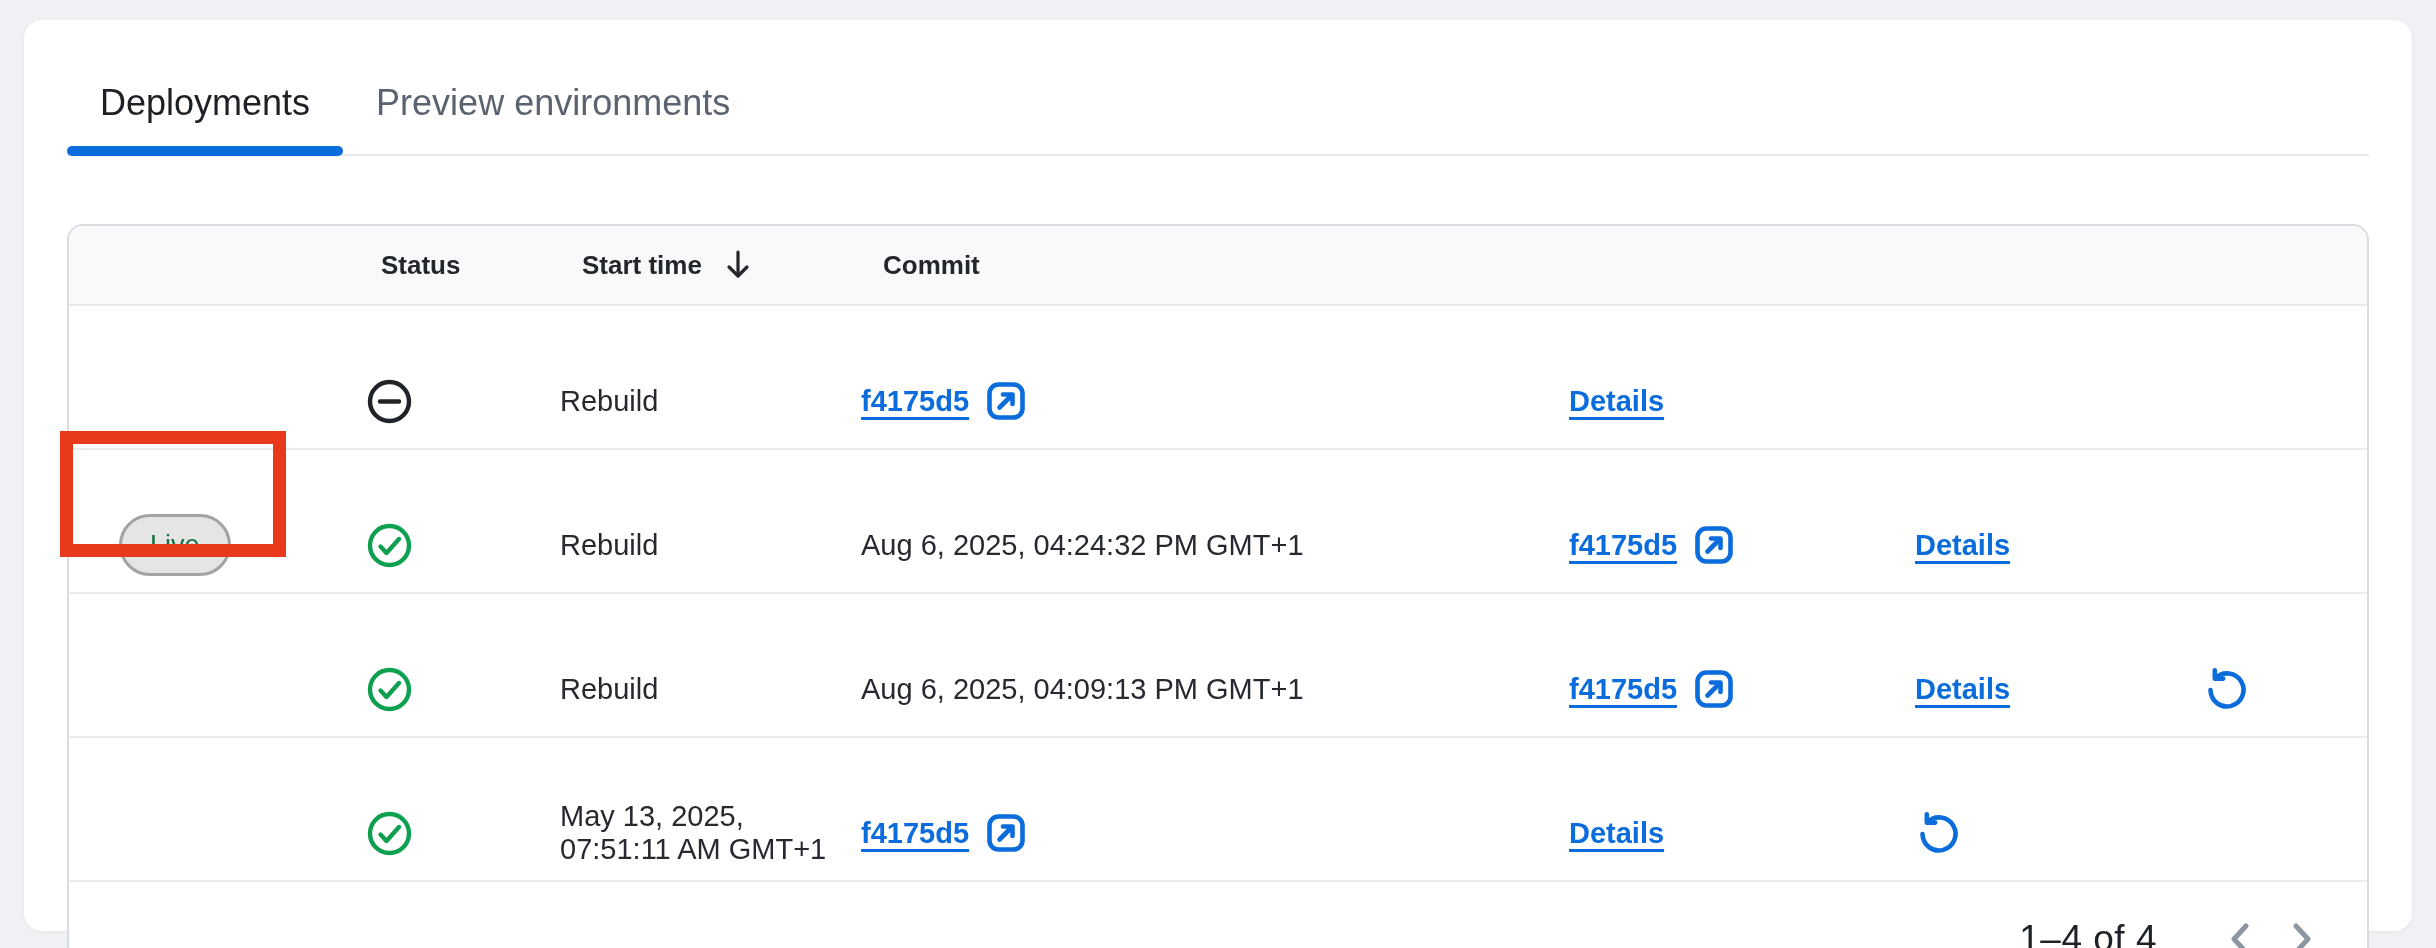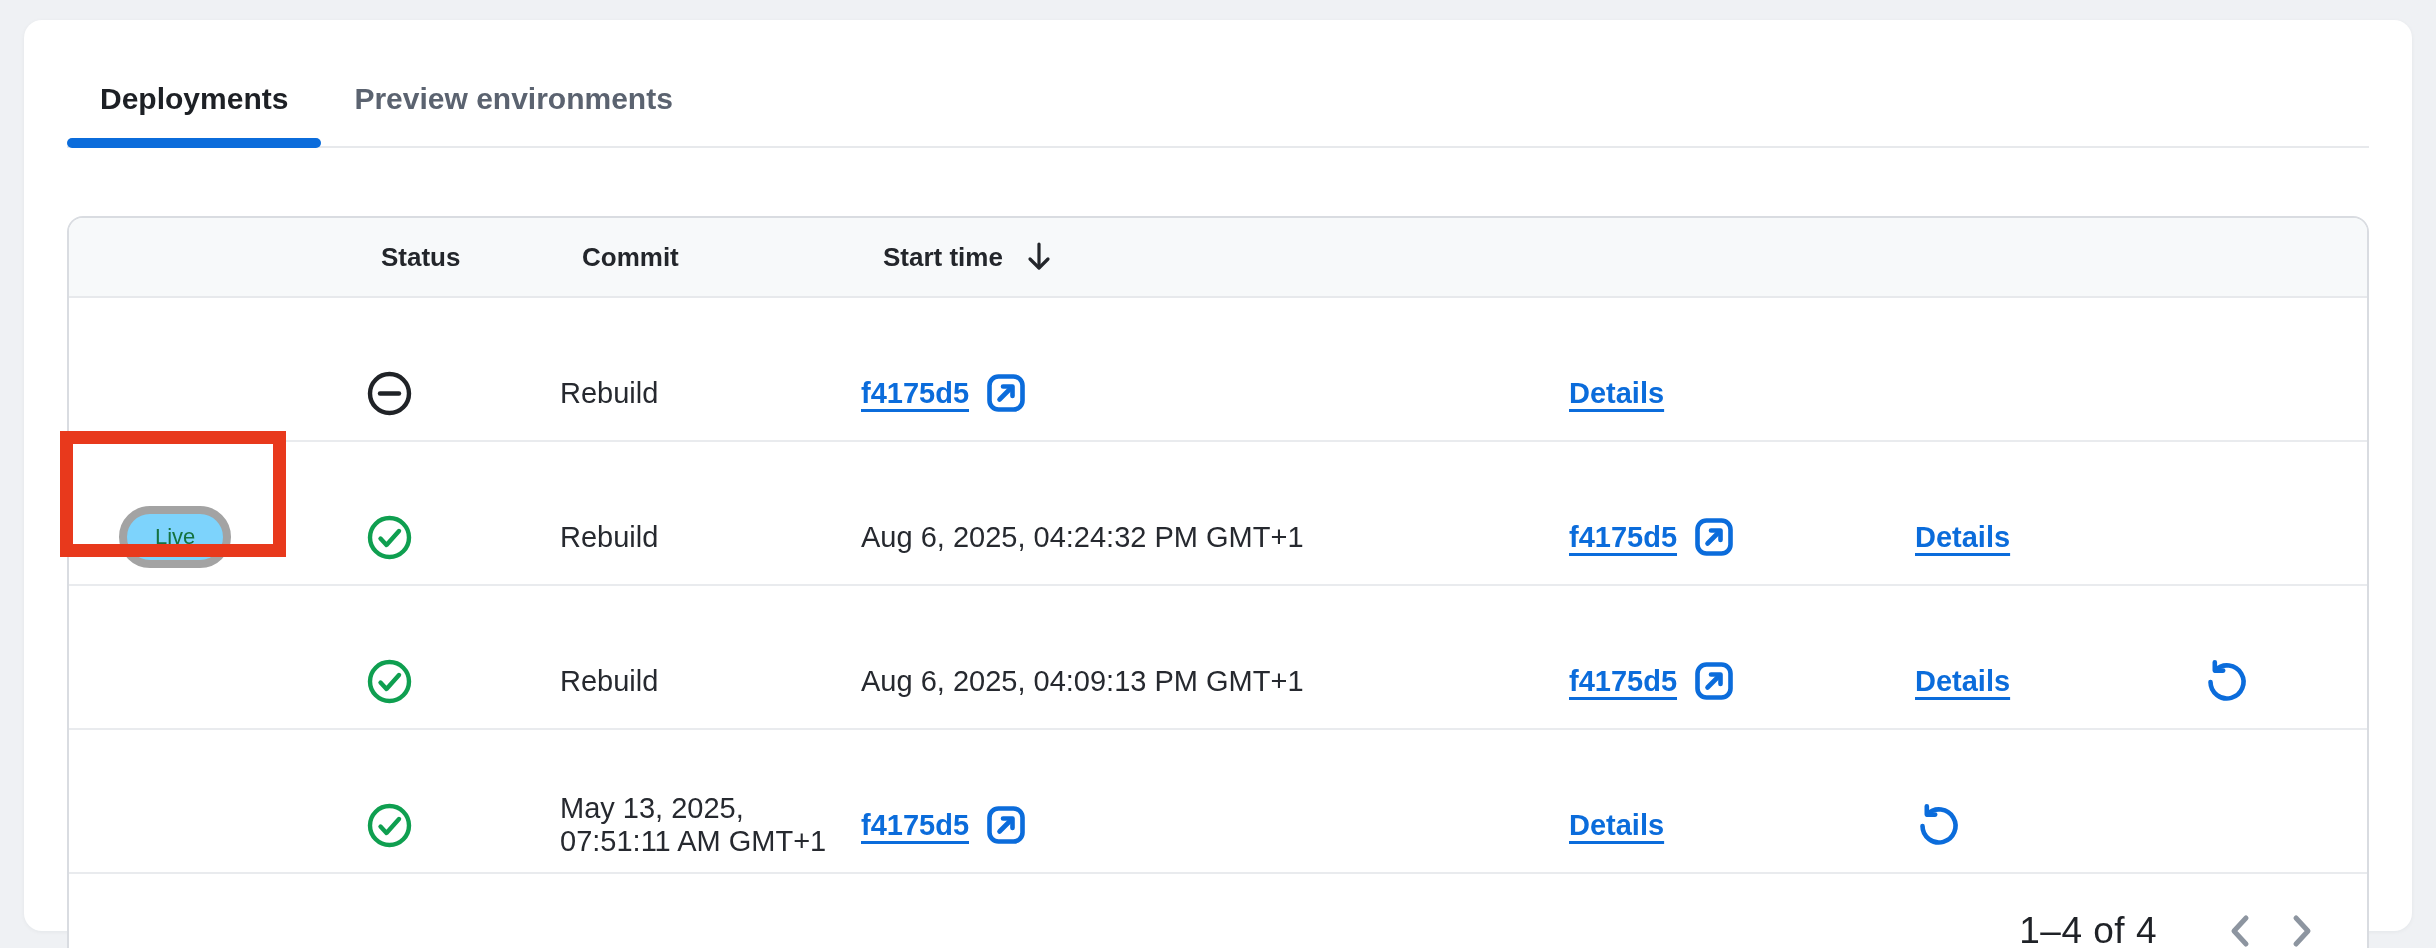--- a/index.html
+++ b/index.html
@@ -22,22 +22,22 @@
   
   .tabs {
     display: flex;
     margin: 0 43px;
     padding-top: 62px;
     border-bottom: 2px solid #e7e9ec;
   }
   .tab {
     position: relative;
     padding: 0 33px 30px;
-    font-size: 30px;
-    font-weight: 700;
+    font-size: 36px;
+    font-weight: 400;
     color: #5b6370;
     cursor: pointer;
     white-space: nowrap;
   }
   .tab.active { color: #1d2025; }
   .tab.active::after {
     content: "";
     position: absolute;
     left: 0; right: 0; bottom: -2px;
     height: 10px;
@@ -82,25 +82,25 @@
   .c4h { gap: 22px; }
   
   .live-badge {
     margin-left: 50px;
     min-width: 107px;
     height: 62px;
     padding: 0 28px;
     display: inline-flex;
     align-items: center;
     justify-content: center;
-    border: 8px solid #a3a3a3;
+    border: 3px solid #a3a3a3;
     border-radius: 34px;
-    background: #7dd3fc;
+    background: #e5e5e5;
     color: #157240;
-    font-size: 22px;
+    font-size: 27px;
   }
   a.link {
     color: var(--accent, #0b6cdb);
     font-weight: 700;
     text-decoration: underline;
     text-underline-offset: 6px;
     text-decoration-thickness: 2.5px;
     cursor: pointer;
   }
   .commit-wrap { display: inline-flex; align-items: center; gap: 16px; text-align: right; }
@@ -144,30 +144,30 @@
     <div class="tab">
       <span>Preview environments</span>
     </div>
   </div>
 
   <div class="table">
 
     <div class="row thead">
       <div class="cell c1"></div>
       <div class="cell c2h">Status</div>
-      <div class="cell c5">Commit</div>
       <div class="cell c4 c4h">
         <span>Start time</span>
         <span>
           <svg width="28" height="32" viewBox="0 0 28 32">
             <line x1="14" y1="3" x2="14" y2="26" stroke="#23262b" stroke-width="3.2" stroke-linecap="round"></line>
             <polyline points="5,18 14,27 23,18" fill="none" stroke="#23262b" stroke-width="3.2" stroke-linecap="round" stroke-linejoin="round"></polyline>
           </svg>
         </span>
       </div>
+      <div class="cell c5">Commit</div>
       <div class="cell c6"></div>
       <div class="cell c7"></div>
     </div>
 
     <div id="rows-container">
         <div class="row trow">
         <div class="cell c1">
           
         </div>
         <div class="cell c2">

